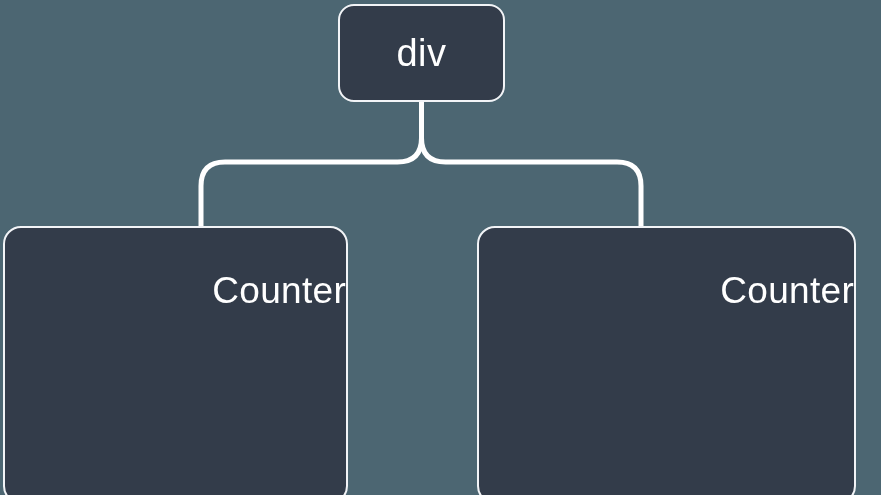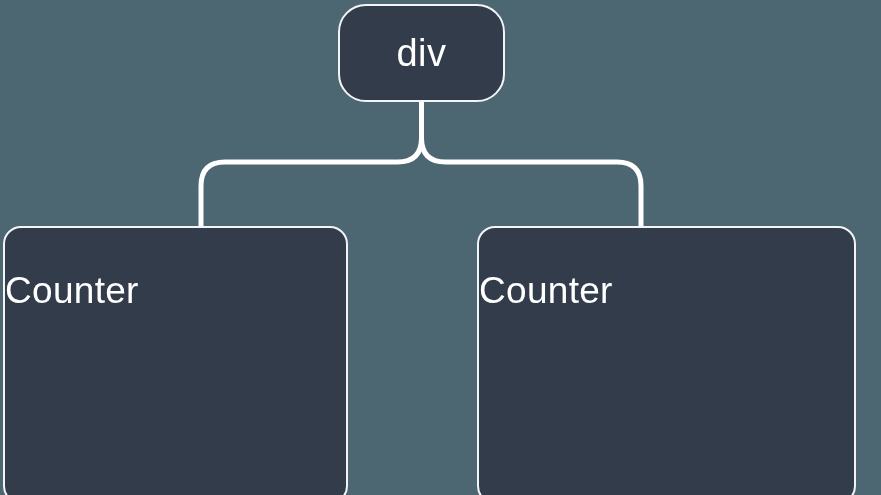--- a/index.html
+++ b/index.html
@@ -25,21 +25,21 @@
     width: 881px;
     height: 495px;
     pointer-events: none;
   }
 
   
   .node {
     position: absolute;
     background: #333c4a;
     border: 2px solid #f2f4f7;
-    border-radius: 28px;
+    border-radius: 16px;
     box-sizing: border-box;
   }
   .node-root {
     left: 338px;
     top: 4px;
     width: 167px;
     height: 98px;
     display: flex;
     align-items: center;
     justify-content: center;
@@ -60,24 +60,24 @@
     left: 3px;
     width: 345px;
   }
   .node-child-right {
     left: 477px;
     width: 379px;
   }
 
   .child-title {
     position: absolute;
-    left: 0;
+    left: 12px;
     right: 0;
     top: 44px;
-    text-align: left;
+    text-align: right;
     color: #ffffff;
     font-size: 37px;
     line-height: 1;
     letter-spacing: 0.3px;
   }
 </style>
 </head>
 <body>
 
 <div id="stage">

